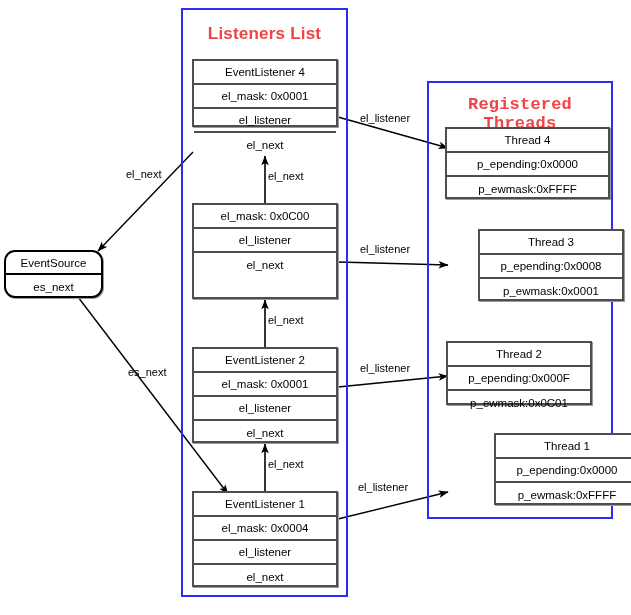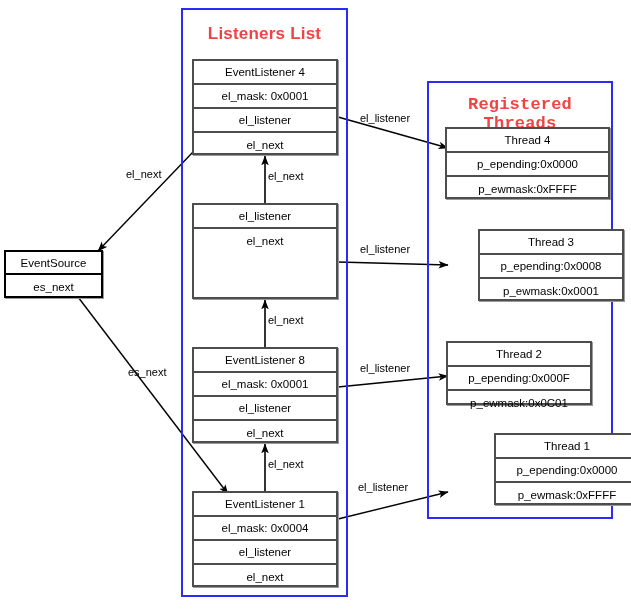--- a/index.html
+++ b/index.html
@@ -63,34 +63,35 @@
 
   <div class="edge-label" style="left:360px;top:112px;">el_listener</div>
   <div class="edge-label" style="left:360px;top:243px;">el_listener</div>
   <div class="edge-label" style="left:360px;top:362px;">el_listener</div>
   <div class="edge-label" style="left:358px;top:481px;">el_listener</div>
 
   <div class="panel" style="left:181px;top:8px;width:167px;height:589px;">
     <div class="panel-title" style="top:14px;">Listeners List</div>
   </div>
 
-  <div class="struct" style="left:192px;top:59px;width:146px;height:96px;">
+  <div class="struct" style="left:192px;top:59px;width:146px;height:68px;">
     <div class="row">EventListener 4</div>
     <div class="row">el_mask: 0x0001</div>
     <div class="row">el_listener</div>
     <div class="row">el_next</div>
   </div>
 
   <div class="struct" style="left:192px;top:203px;width:146px;height:96px;">
+    <div class="row">el_mask: 0x0C00</div>
     <div class="row">el_listener</div>
     <div class="row">el_next</div>
   </div>
 
   <div class="struct" style="left:192px;top:347px;width:146px;height:96px;">
-    <div class="row">EventListener 8</div>
+    <div class="row">EventListener 2</div>
     <div class="row">el_mask: 0x0001</div>
     <div class="row">el_listener</div>
     <div class="row">el_next</div>
   </div>
 
   <div class="struct" style="left:192px;top:491px;width:146px;height:96px;">
     <div class="row">EventListener 1</div>
     <div class="row">el_mask: 0x0004</div>
     <div class="row">el_listener</div>
     <div class="row">el_next</div>
@@ -117,18 +118,18 @@
     <div class="row">p_epending:0x000F</div>
     <div class="row">p_ewmask:0x0C01</div>
   </div>
 
   <div class="struct" style="left:446px;top:433px;width:146px;height:72px;margin-left:48px;">
     <div class="row">Thread 1</div>
     <div class="row">p_epending:0x0000</div>
     <div class="row">p_ewmask:0xFFFF</div>
   </div>
 
-  <div class="es-box" style="left:4px;top:250px;width:99px;height:48px;">
+  <div class="es-box" style="left:4px;top:250px;width:99px;height:48px;border-radius:11px;">
     <div class="row">EventSource</div>
     <div class="row">es_next</div>
   </div>
 
 </div>
 
 </body></html>

